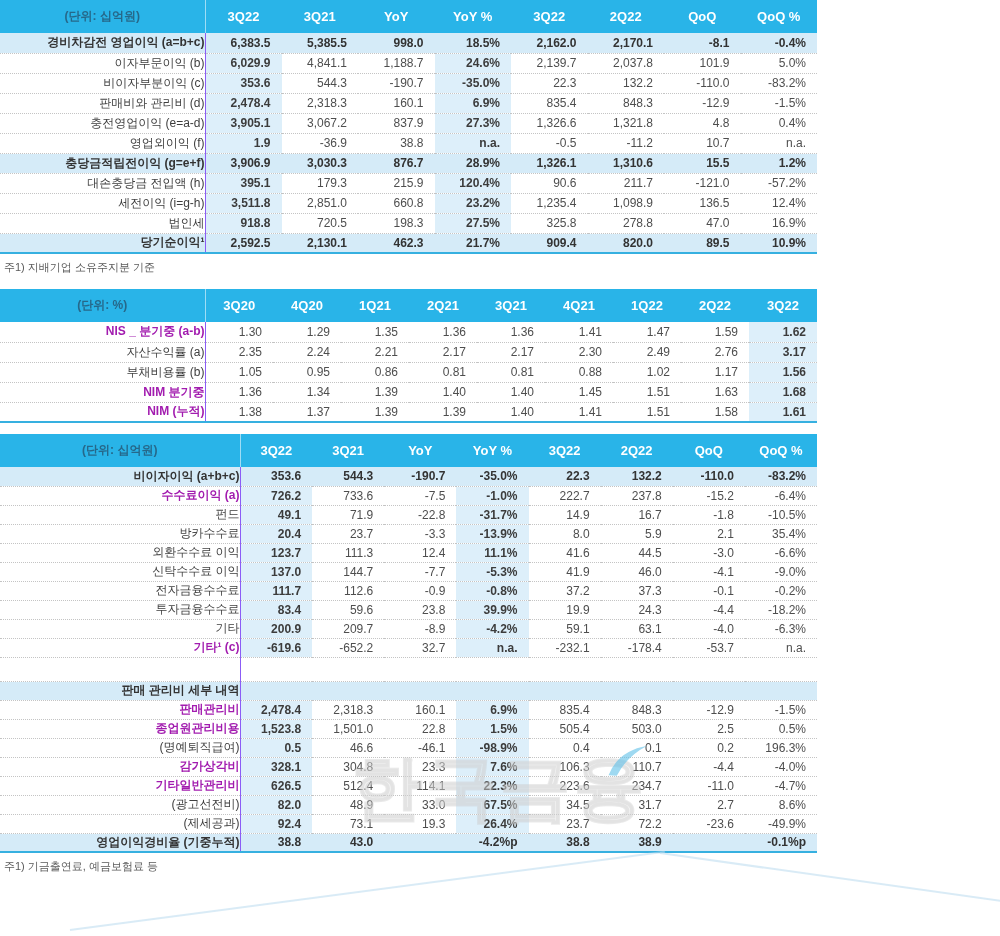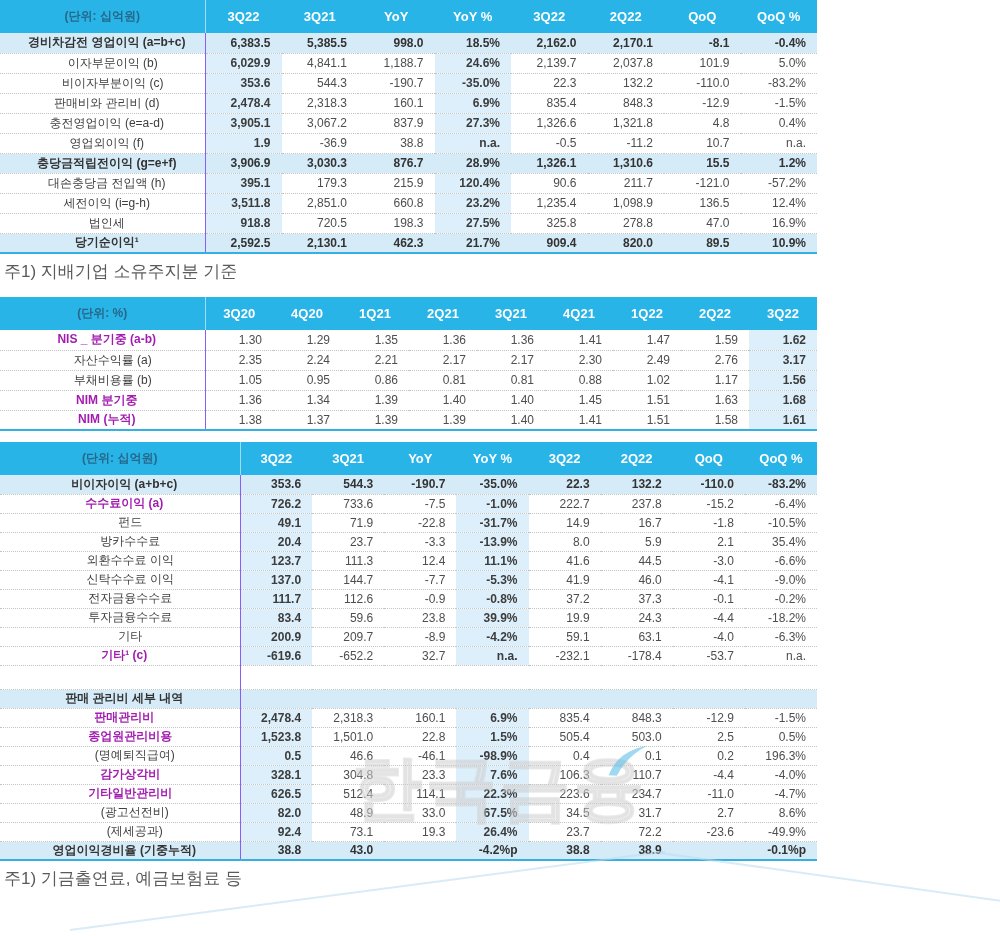--- a/index.html
+++ b/index.html
@@ -14,34 +14,34 @@
     background:#29b4e8; height:33px; font-size:13px; font-weight:bold;
     color:#ffffff; text-align:center; vertical-align:middle;
   }
   .tbl th.unit { color:#26688a; font-size:12px; }
   .tbl td {
     height:20px; font-size:12px; color:#4e4e4e; background:#fff;
     border-bottom:1px dotted #c4c4c4; vertical-align:middle;
     white-space:nowrap; overflow:hidden;
   }
   .tbl3 td { height:19px; }
-  .tbl td.lbl { text-align:center; padding-left:9px; color:#3e3e3e; }
+  .tbl td.lbl { text-align:right; padding-left:9px; color:#3e3e3e; }
   .tbl td.num { text-align:right; padding-right:11px; }
   .tbl th.divL { border-left:1px solid rgba(255,255,255,.55); }
   .tbl td.divL { border-left:1px solid #8b5cf6; }
   .tbl td.hlc { background:#ddeffa; font-weight:bold; color:#3c3c3c; }
   .tbl tr.hlr td { background:#d5ebf8; font-weight:bold; color:#333; }
   .tbl tr.sec td { background:#d5ebf8; }
   .tbl tr.sec td.lbl { font-weight:bold; color:#333; }
   .tbl td.b { font-weight:bold; color:#a21caf; }
   .tbl tr.last td { border-bottom:2px solid #36b0e0; }
   .tbl tr.spacer td { height:24px; border-bottom:1px dotted #c4c4c4; }
   .ind1 { padding-left:21px !important; }
   .ind2 { padding-left:30px !important; }
-  .note { font-size:17px; color:#5a5a5a; padding:6px 12px 0 4px; }
+  .note { font-size:11px; color:#5a5a5a; padding:6px 12px 0 4px; }
   .gap-a { height:14px; }
   .gap-b { height:11px; }
 
   
   .watermark { position:absolute; left:352px; top:748px; z-index:10; pointer-events:none;text-align:center; }
   .wm-text {
     font-size:70px; font-weight:bold; letter-spacing:4px; line-height:80px;
     color:rgba(222,222,222,0.32);
     -webkit-text-stroke:2px rgba(200,200,200,0.38);
   }

